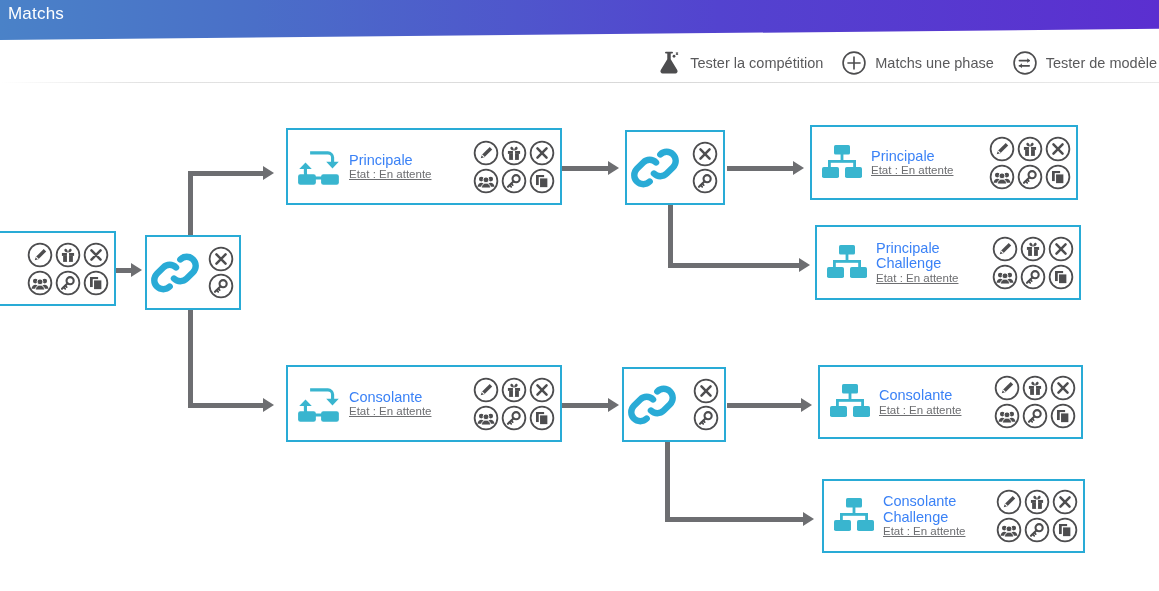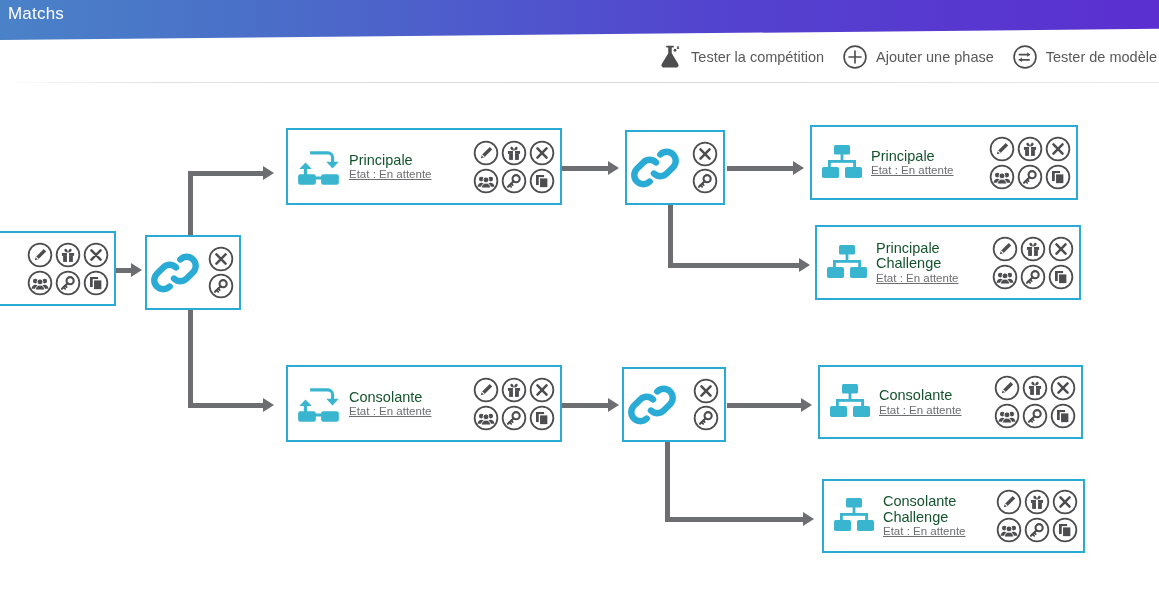--- a/index.html
+++ b/index.html
@@ -19,21 +19,21 @@
     overflow:hidden;
   }
   .header-title{
     position:absolute;left:0px;top:4px;color:#ffffff;font-size:17px;
     letter-spacing:.2px;
   }
 
   
   .toolbar{
     position:absolute;right:0px;top:44px;height:38px;
-    display:flex;align-items:flex-start;gap:18px;
+    display:flex;align-items:center;gap:18px;
   }
   .tb-item{
     display:flex;align-items:center;gap:8px;cursor:pointer;
     color:#59595b;font-size:14.5px;white-space:nowrap;
   }
   .tb-label{color:#59595b;}
   .tb-icon{width:26px;height:26px;display:block;flex:0 0 26px;}
   .tb-sep{
     position:absolute;left:0;right:0;top:82px;height:1px;
     background:linear-gradient(90deg,#ffffff 0%,#e3e3e3 12%,#d8d8d8 55%,#eaeaea 100%);
@@ -46,21 +46,21 @@
   .node{
     position:absolute;box-sizing:border-box;background:#ffffff;
     border:2px solid #29abd6;display:flex;align-items:center;
   }
   .node.link{justify-content:flex-start;}
   .node-type-icon{flex:0 0 auto;display:block;}
   .node-text{
     display:flex;flex-direction:column;justify-content:center;
     margin-left:7px;line-height:1.07;
   }
-  .node-title{color:#14532d;font-size:14.5px;white-space:nowrap;}
+  .node-title{color:#3b82f6;font-size:14.5px;white-space:nowrap;}
   .node-state{color:#6d6e71;font-size:11.5px;white-space:nowrap;text-decoration:underline;}
   .actions{
     display:grid;grid-template-columns:repeat(3,26px);
     grid-auto-rows:26px;gap:2px;margin-left:auto;margin-right:5px;
   }
   .actions.two{grid-template-columns:26px;gap:1px;}
   .act{width:26px;height:26px;display:block;cursor:pointer;}
 
   
   .conn{position:absolute;background:#6d6e71;}
@@ -165,21 +165,21 @@
       <svg class="tb-icon">
           <use href="#ic-flask"></use>
         </svg>
       <span class="tb-label">Tester la compétition</span>
     </div>
 
     <div class="tb-item">
       <svg class="tb-icon">
           <use href="#ic-plus-circle"></use>
         </svg>
-      <span class="tb-label">Ajouter une phase</span>
+      <span class="tb-label">Matchs une phase</span>
     </div>
 
     <div class="tb-item">
       <svg class="tb-icon">
           <use href="#ic-swap-circle"></use>
         </svg>
       <span class="tb-label">Tester de modèle</span>
     </div>
   </div>
   <div class="tb-sep"></div>

